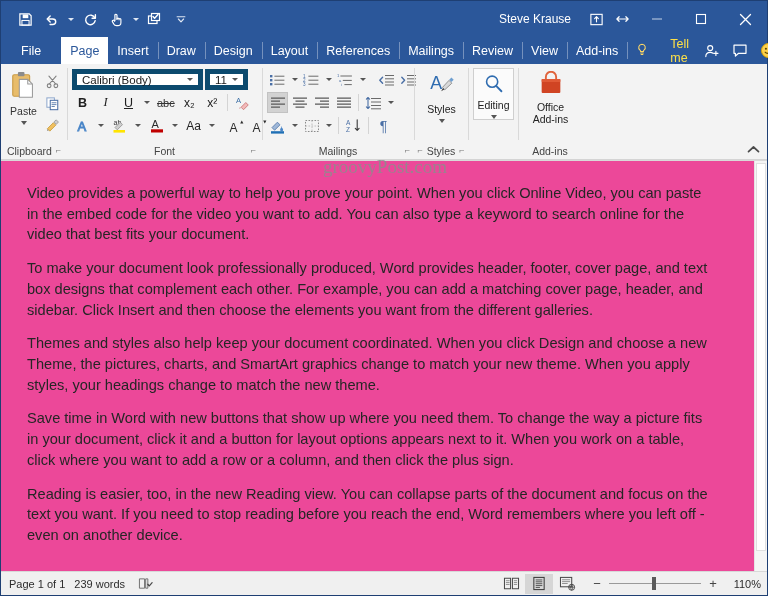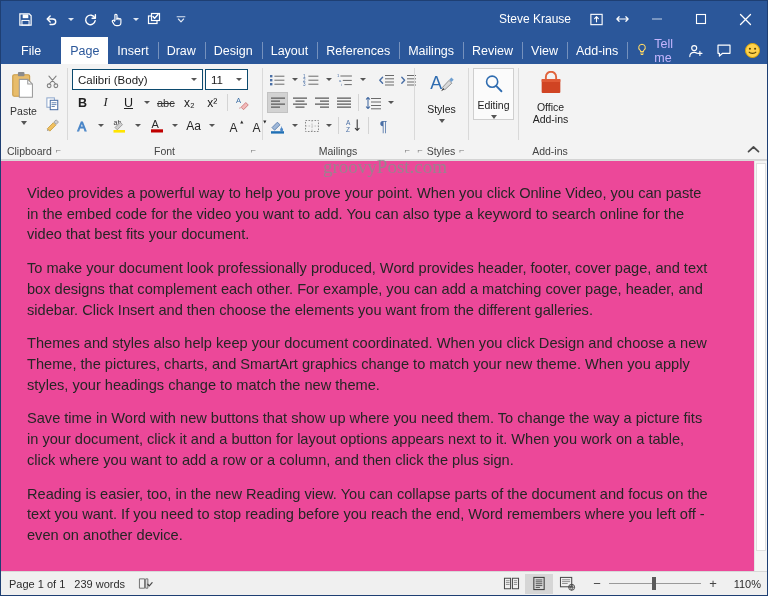--- a/index.html
+++ b/index.html
@@ -108,24 +108,24 @@
     background: rgba(255,255,255,.35);
   }
   .tab.file { padding: 0 20px; }
   .tab.active {
     background: #ffffff;
     color: #2b579a;
   }
   .tab.active::before { display: none; }
   .tab.active + .tab::before { display: none; }
   .tellme {
-    display: flex; align-items: center; gap: 6px;
+    display: flex; align-items: center; gap: 22px;
     padding: 0 10px 0 9px;
     font-size: 12.5px;
-    color: #c4b5fd;
+    color: #fde047;
     position: relative;
   }
   .tellme::before {
     content: "";
     position: absolute;
     left: 0; top: 5px; bottom: 5px;
     width: 1px;
     background: rgba(255,255,255,.35);
   }
   .tab-icons {
@@ -212,21 +212,21 @@
     display: flex; align-items: center; justify-content: center;
   }
 
   
   .grp-font { width: 195px; }
   .font-rows { display: flex; flex-direction: column; gap: 2px; width: 100%; }
   .frow { display: flex; align-items: center; gap: 2px; }
   .combo {
     height: 21px;
     background: #fff;
-    border: 1px solid #0c4a6e;
+    border: 5px solid #0c4a6e;
     display: flex;
     align-items: center;
     padding: 0 2px 0 5px;
     font-size: 11.5px;
     color: #1a1a1a;
   }
   .combo .cv { flex: 1; white-space: nowrap; overflow: hidden; }
   .combo .carr {
     width: 13px; display: flex; align-items: center; justify-content: center;
   }

